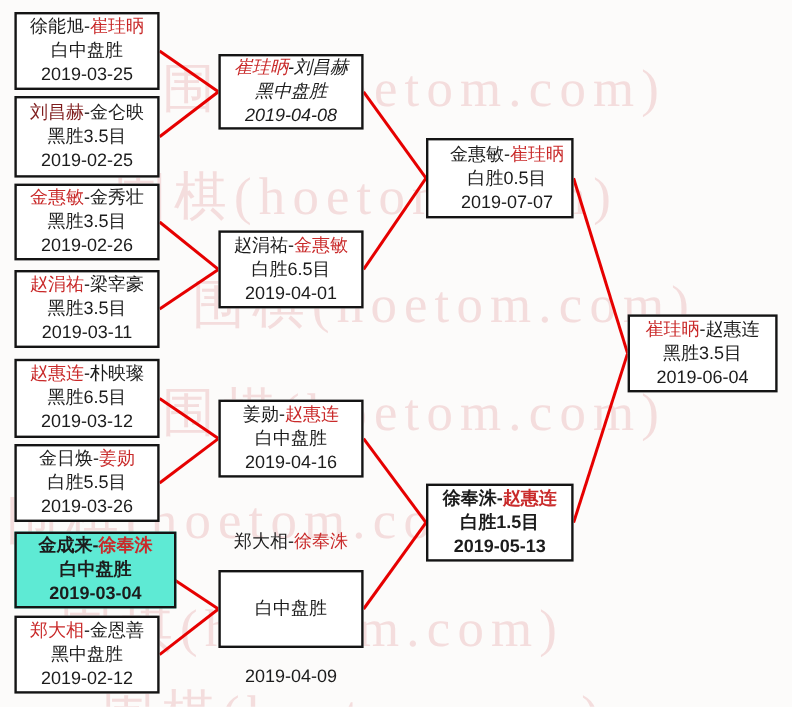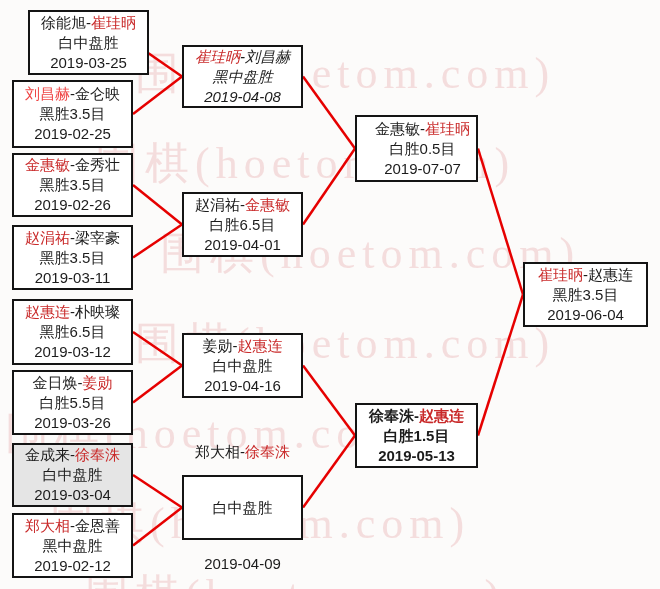--- a/index.html
+++ b/index.html
@@ -49,27 +49,27 @@
       <line x1="133" y1="475" x2="182" y2="507.5" stroke="#e60000" stroke-width="2.5"></line>
       <line x1="133" y1="545.5" x2="182" y2="507.5" stroke="#e60000" stroke-width="2.5"></line>
       <line x1="303" y1="76.5" x2="355" y2="148.5" stroke="#e60000" stroke-width="2.5"></line>
       <line x1="303" y1="224.5" x2="355" y2="148.5" stroke="#e60000" stroke-width="2.5"></line>
       <line x1="303" y1="365.5" x2="355" y2="435.5" stroke="#e60000" stroke-width="2.5"></line>
       <line x1="303" y1="507.5" x2="355" y2="435.5" stroke="#e60000" stroke-width="2.5"></line>
       <line x1="478" y1="148.5" x2="523" y2="294.5" stroke="#e60000" stroke-width="2.5"></line>
       <line x1="478" y1="435.5" x2="523" y2="294.5" stroke="#e60000" stroke-width="2.5"></line>
     </svg>
   <div id="boxes">
-      <div class="match" style="left: 12px; top: 10px; width: 121px; height: 65px; background: rgb(255, 255, 255); border-color: rgb(20, 20, 20); color: rgb(28, 28, 28); margin-left: 16px;">
+      <div class="match" style="left: 12px; top: 10px; width: 121px; height: 65px; background: rgb(255, 255, 255); border-color: rgb(20, 20, 20); color: rgb(28, 28, 28);">
         <div class="row"><span>徐能旭-</span><span style="color: rgb(201, 42, 42);">崔珪昞</span></div>
         <div class="row">白中盘胜</div>
         <div class="row">2019-03-25</div>
       </div>
       <div class="match" style="left: 12px; top: 80px; width: 121px; height: 68px; background: rgb(255, 255, 255); border-color: rgb(20, 20, 20); color: rgb(28, 28, 28);">
-        <div class="row"><span style="color: #ef4444;">刘昌赫</span><span>-金仑映</span></div>
+        <div class="row"><span style="color: #7f1d1d;">刘昌赫</span><span>-金仑映</span></div>
         <div class="row">黑胜3.5目</div>
         <div class="row">2019-02-25</div>
       </div>
       <div class="match" style="left: 12px; top: 153px; width: 121px; height: 64px; background: rgb(255, 255, 255); border-color: rgb(20, 20, 20); color: rgb(28, 28, 28);">
         <div class="row"><span style="color: rgb(201, 42, 42);">金惠敏</span><span>-金秀壮</span></div>
         <div class="row">黑胜3.5目</div>
         <div class="row">2019-02-26</div>
       </div>
       <div class="match" style="left: 12px; top: 225px; width: 121px; height: 65px; background: rgb(255, 255, 255); border-color: rgb(20, 20, 20); color: rgb(28, 28, 28);">
         <div class="row"><span style="color: rgb(201, 42, 42);">赵涓祐</span><span>-梁宰豪</span></div>
@@ -79,21 +79,21 @@
       <div class="match" style="left: 12px; top: 299px; width: 121px; height: 66px; background: rgb(255, 255, 255); border-color: rgb(20, 20, 20); color: rgb(28, 28, 28);">
         <div class="row"><span style="color: rgb(201, 42, 42);">赵惠连</span><span>-朴映璨</span></div>
         <div class="row">黑胜6.5目</div>
         <div class="row">2019-03-12</div>
       </div>
       <div class="match" style="left: 12px; top: 370px; width: 121px; height: 65px; background: rgb(255, 255, 255); border-color: rgb(20, 20, 20); color: rgb(28, 28, 28);">
         <div class="row"><span>金日焕-</span><span style="color: rgb(201, 42, 42);">姜勋</span></div>
         <div class="row">白胜5.5目</div>
         <div class="row">2019-03-26</div>
       </div>
-      <div class="match" style="left: 12px; top: 443px; width: 121px; height: 64px; background: #e5e5e5; border-color: rgb(20, 20, 20); color: rgb(28, 28, 28);">
+      <div class="match" style="left: 12px; top: 443px; width: 135px; height: 64px; background: #5eead4; border-color: rgb(20, 20, 20); color: rgb(28, 28, 28); font-weight: bold;">
         <div class="row"><span>金成来-</span><span style="color: rgb(201, 42, 42);">徐奉洙</span></div>
         <div class="row">白中盘胜</div>
         <div class="row">2019-03-04</div>
       </div>
       <div class="match" style="left: 12px; top: 513px; width: 121px; height: 65px; background: rgb(255, 255, 255); border-color: rgb(20, 20, 20); color: rgb(28, 28, 28);">
         <div class="row"><span style="color: rgb(201, 42, 42); text-align: right;">郑大相</span><span>-金恩善</span></div>
         <div class="row">黑中盘胜</div>
         <div class="row">2019-02-12</div>
       </div>
       <div class="match" style="left: 182px; top: 45px; width: 121px; height: 63px; background: rgb(255, 255, 255); border-color: rgb(20, 20, 20); color: rgb(28, 28, 28); font-style: italic;">

